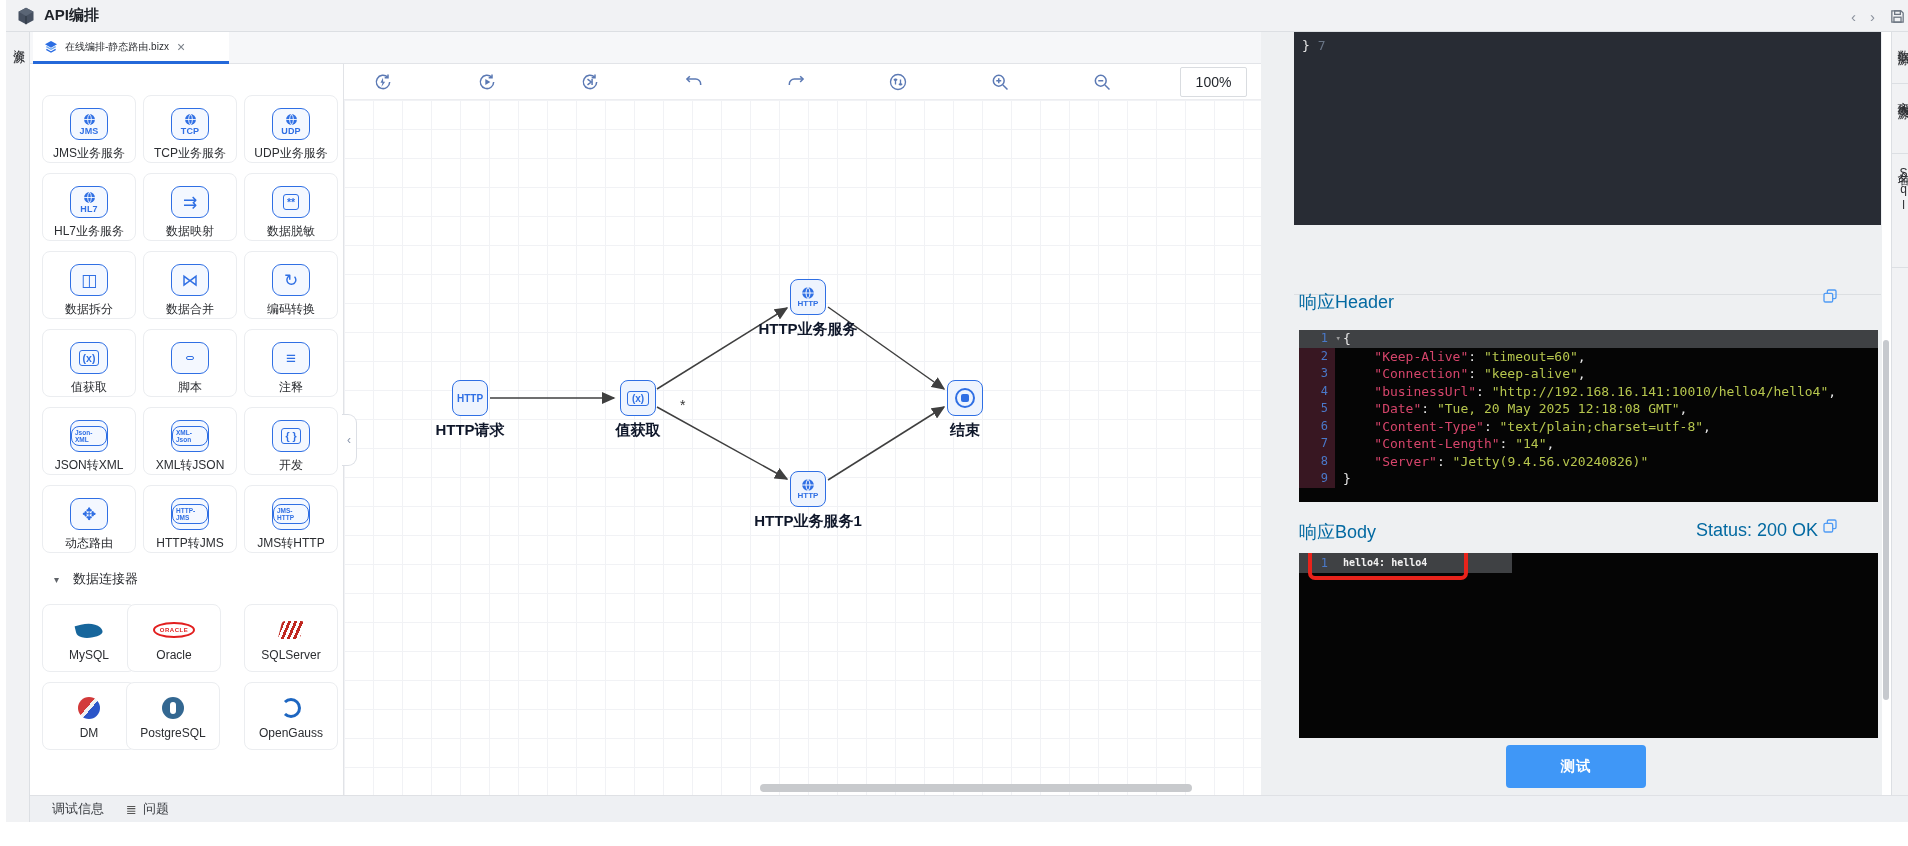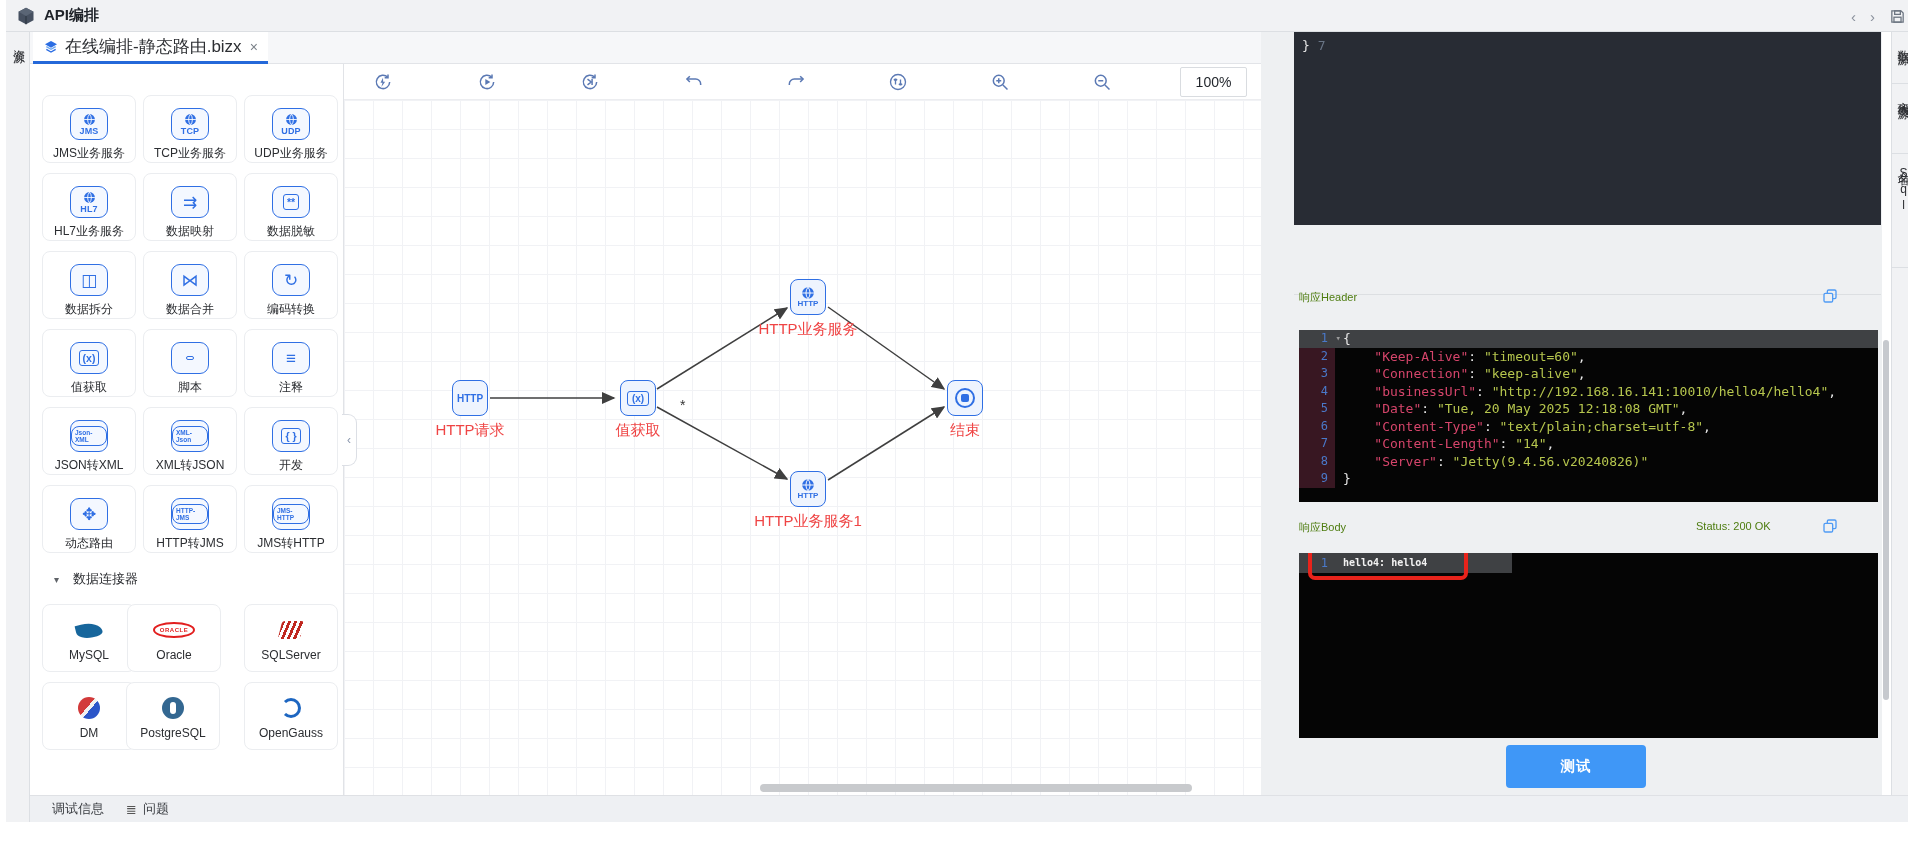--- a/index.html
+++ b/index.html
@@ -19,21 +19,21 @@
   .left-rail { position:absolute; left:0; top:32px; width:24px; height:790px;
     background:#f1f2f4; border-right:1px solid #dcdfe3; }
   .vtext { writing-mode:vertical-rl; text-orientation:upright; font-size:12px; color:#2b2d31; letter-spacing:2px; }
   .left-rail .vtext { position:absolute; left:4px; top:8px; }
 
   
   .tabbar { position:absolute; left:24px; top:32px; width:1231px; height:32px;
     background:#f6f7f9; border-bottom:1px solid #e2e4e8; }
   .tab { position:absolute; left:3px; top:0; height:32px; min-width:196px; background:#fff;
     display:flex; align-items:center; padding:0 10px; border-bottom:3px solid #2468d9; }
-  .tab-label { margin:0 8px 0 6px; font-size:17px; color:#2d2f33; }
+  .tab-label { margin:0 8px 0 6px; font-size:10px; color:#2d2f33; }
   .tab-close { font-size:14px; color:#7a8088; cursor:pointer; }
 
   
   .palette { position:absolute; left:24px; top:64px; width:314px; height:731px;
     background:#fff; border-right:1px solid #e1e3e7; overflow:hidden; }
   .search-strip { position:absolute; left:0; top:0; width:100%; height:44px; background:#fff; z-index:3; }
   .search-box { position:absolute; left:20px; top:12px; width:270px; height:30px;
     border:1px solid #dfe2e7; border-radius:15px; display:flex; align-items:center; padding:0 10px; background:#fff; }
   .search-box input { border:none; outline:none; flex:1; margin-left:6px; font-size:12.5px;
     color:#333; background:transparent; font-family:inherit; }
@@ -75,34 +75,34 @@
   .edges { position:absolute; left:0; top:36px; width:917px; height:695px; pointer-events:none; }
   .node { position:absolute; width:160px; text-align:center; cursor:pointer; }
   .nicon { width:36px; height:36px; margin:0 auto; border:1.6px solid #2f6fe4; border-radius:8px;
     background:#eef4fe; display:flex; flex-direction:column; align-items:center; justify-content:center; color:#2f6fe4; }
   .nproto { font-size:10px; font-weight:700; }
   .nproto-sm { font-size:8px; font-weight:700; margin-top:-1px; }
   .vg { font-size:10px; font-weight:700; border:1.3px solid #2f6fe4; border-radius:3px; padding:1px 4px; }
   .end-ring { width:20px; height:20px; border:2px solid #2f6fe4; border-radius:50%;
     display:flex; align-items:center; justify-content:center; }
   .end-dot { width:8px; height:8px; background:#2f6fe4; border-radius:2px; }
-  .nlabel { margin-top:5px; font-size:15px; color:#ef4444; white-space:nowrap; }
+  .nlabel { margin-top:5px; font-size:15px; color:#0f172a; white-space:nowrap;font-weight:bold; }
   .edge-star { position:absolute; font-size:14px; color:#333; }
   .collapse-handle { position:absolute; left:-2px; top:350px; width:15px; height:52px; background:#fff;
     border:1px solid #dcdfe5; border-left:none; border-radius:0 9px 9px 0; display:flex;
     align-items:center; justify-content:center; color:#8a97ad; font-size:12px; cursor:pointer; z-index:2; }
   .h-scroll { position:absolute; left:416px; top:720px; width:432px; height:8px; background:#c8cacd; border-radius:4px; cursor:pointer; }
 
   
   .right-panel { position:absolute; left:1255px; top:32px; width:621px; height:763px; background:#eef0f2; }
   .dark-editor { position:absolute; left:33px; top:0; width:587px; height:193px; background:#282c34;
     font-family:"DejaVu Sans Mono",monospace; font-size:13px; padding:6px 8px; cursor:text; }
   .de-brace { color:#e6e6e6; } .de-num { color:#697586; margin-left:8px; }
   .panel-divider { position:absolute; left:33px; top:262px; width:587px; border-top:1px solid #dcdfe2; }
-  .sect-title { position:absolute; font-size:11px; color:#4d7c0f; }
+  .sect-title { position:absolute; font-size:18px; color:#0369a1; }
   .copy-btn { position:absolute; width:18px; height:18px; cursor:pointer; }
   .code-block { position:absolute; left:38px; background:#050505; font-family:"DejaVu Sans Mono",monospace;
     font-size:13px; overflow:hidden; cursor:text; }
   .cl { display:flex; height:17.5px; line-height:17.5px; }
   .gut { width:36px; flex:0 0 36px; background:#381722; color:#4a79c9; font-size:12px;
     text-align:right; padding-right:7px; position:relative; }
   .fold { position:absolute; right:-6px; top:0; font-style:normal; color:#9a9a9a; font-size:9px; }
   .code { white-space:pre; padding-left:8px; color:#e8e8e8; }
   .cl.active { background:#3f4144; } .cl.active .gut { background:#3f4144; }
   .tk { color:#d6456b; } .tv { color:#b6c64e; } .tp { color:#e8e8e8; }

